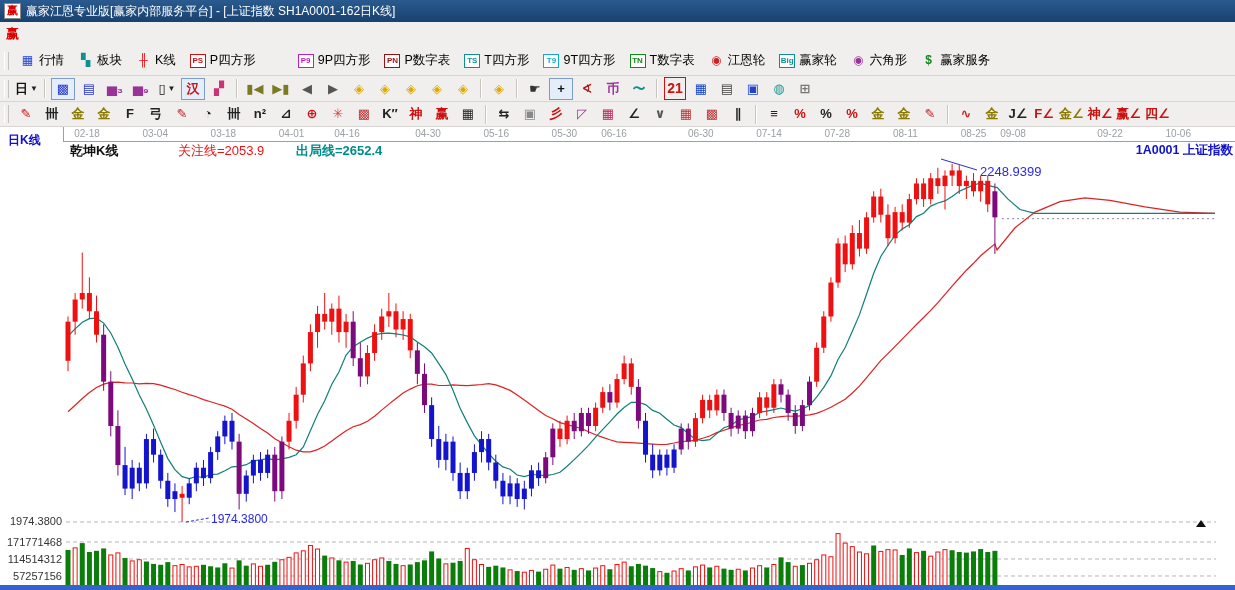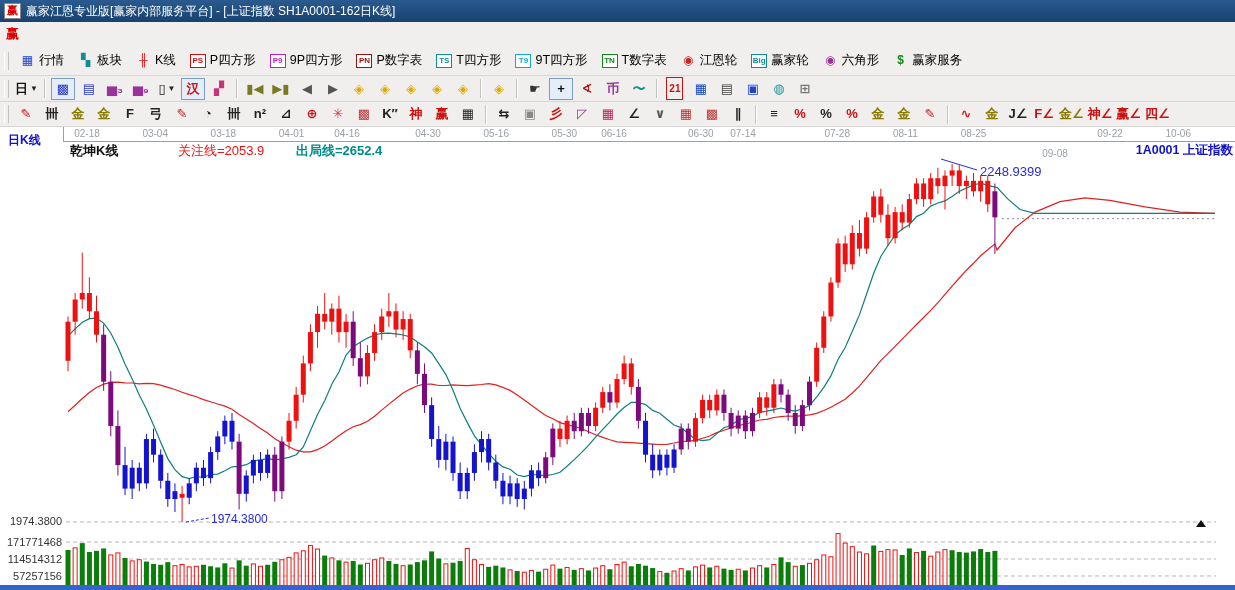--- a/index.html
+++ b/index.html
@@ -76,21 +76,21 @@
         </span>
         <span class="tb-item">
           <span class="ico" style="color: rgb(238, 17, 17);">╫</span>
           <span>K线</span>
         </span>
         <span class="tb-item">
           <span class="ico box" style="color: rgb(204, 17, 17);">PS</span>
           <span>P四方形</span>
         </span>
         <span class="tb-item">
-          <span class="ico box" style="color: rgb(187, 34, 187);">P9</span>
+          <span class="ico box" style="color: rgb(187, 34, 187); margin-left: 28px;">P9</span>
           <span>9P四方形</span>
         </span>
         <span class="tb-item">
           <span class="ico box" style="color: rgb(153, 17, 17);">PN</span>
           <span>P数字表</span>
         </span>
         <span class="tb-item">
           <span class="ico box" style="color: rgb(15, 143, 143);">TS</span>
           <span>T四方形</span>
         </span>
@@ -194,21 +194,21 @@
           <span class="g" style="color: rgb(170, 17, 17);">∢</span>
         </span>
         <span class="tb-btn">
           <span class="g" style="color: rgb(153, 51, 153);">币</span>
         </span>
         <span class="tb-btn">
           <span class="g" style="color: rgb(15, 143, 143);">〜</span>
         </span>
         <span class="sep"></span>
         <span class="tb-btn">
-          <span class="g" style="color: rgb(204, 17, 17); border: 1px solid rgb(204, 17, 17); font-size: 10px; line-height: 11px; padding: 5px 2px;">21</span>
+          <span class="g" style="color: rgb(204, 17, 17); border: 1px solid rgb(204, 17, 17); font-size: 14px; line-height: 11px; padding: 5px 2px;">21</span>
         </span>
         <span class="tb-btn">
           <span class="g" style="color: rgb(17, 68, 187);">▦</span>
         </span>
         <span class="tb-btn">
           <span class="g" style="color: rgb(68, 68, 68);">▤</span>
         </span>
         <span class="tb-btn">
           <span class="g" style="color: rgb(34, 68, 204);">▣</span>
         </span>
@@ -367,25 +367,25 @@
         <span style="left: 87px;">02-18</span>
         <span style="left: 155.2px;">03-04</span>
         <span style="left: 223.4px;">03-18</span>
         <span style="left: 291.6px;">04-01</span>
         <span style="left: 347px; text-align: center;">04-16</span>
         <span style="left: 428px;">04-30</span>
         <span style="left: 496.2px;">05-16</span>
         <span style="left: 564.4px;">05-30</span>
         <span style="left: 614px; text-align: right;">06-16</span>
         <span style="left: 700.8px;">06-30</span>
-        <span style="left: 743px;">07-14</span>
+        <span style="left: 769px;">07-14</span>
         <span style="left: 837.2px;">07-28</span>
         <span style="left: 905.4px;">08-11</span>
         <span style="left: 973.6px;">08-25</span>
-        <span style="left: 1055px; margin-top: 20px;">09-08</span>
+        <span style="left: 1013px;">09-08</span>
         <span style="left: 1110px;">09-22</span>
         <span style="left: 1178.2px;">10-06</span>
       </div>
     <div class="subhdr">
       <span class="kq">乾坤K线</span>
       <span class="watch">关注线=2053.9</span>
       <span class="exit">出局线=2652.4</span>
       <span class="symbol">1A0001  上证指数</span>
     </div>
     <svg id="chart-svg" width="1235" height="428" viewBox="0 157 1235 428">

